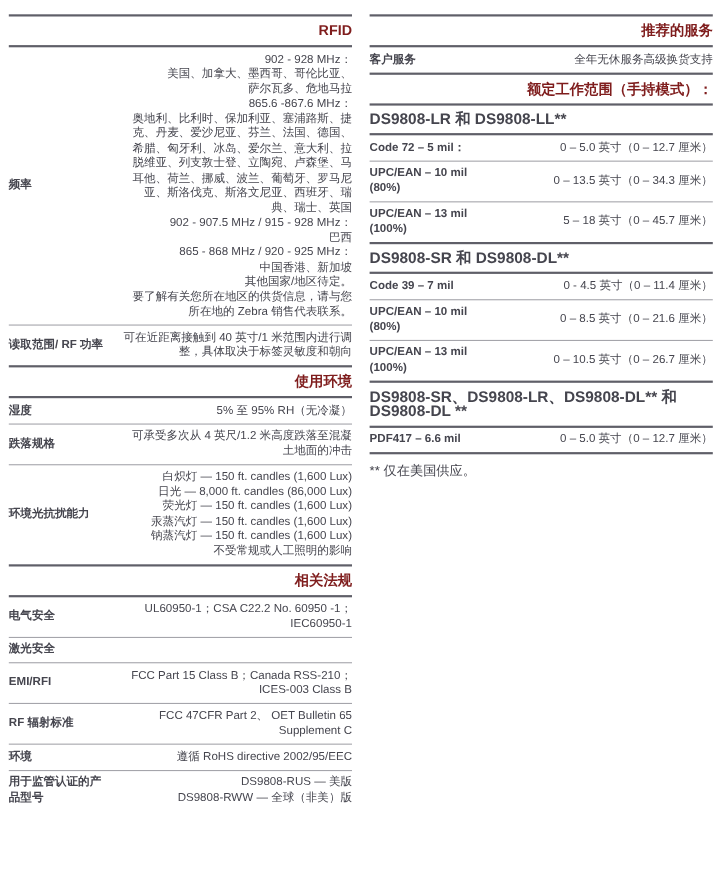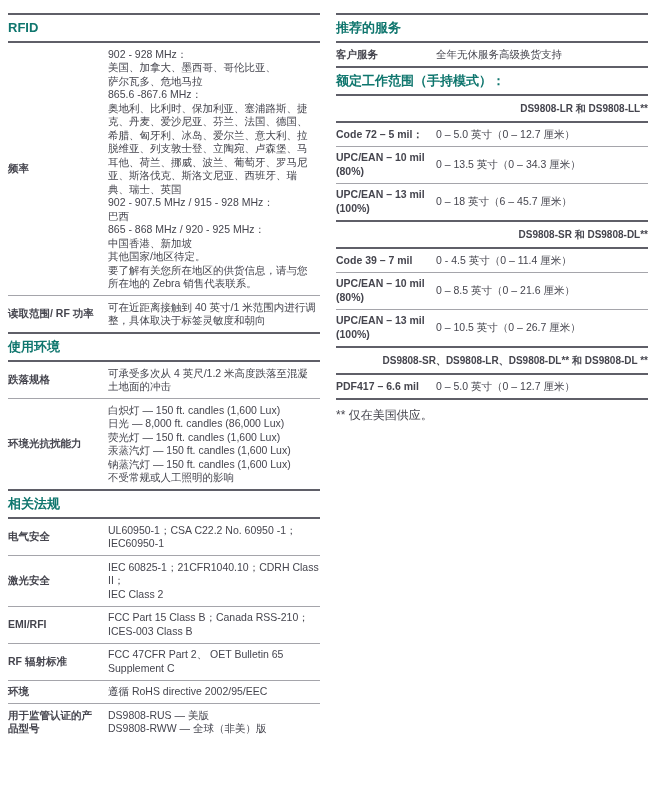--- a/index.html
+++ b/index.html
@@ -19,23 +19,24 @@
   }
   .col {
     flex: 0 0 312px;
     width: 312px;
   }
   .sec-title {
     border-top: 2px solid #5f5f68;
     border-bottom: 2px solid #5f5f68;
     font-size: 13px;
     font-weight: 700;
-    color: #0f766e;
+    color: #7f1d1d;
     padding: 5px 0 6px 0;
     line-height: 15px;
+    text-align: right;
   }
   .rows .row {
     display: flex;
     align-items: center;
     padding: 4.5px 0;
     font-size: 10.5px;
     line-height: 13.5px;
   }
   .rows .row + .row {
     border-top: 1.5px solid #a5a5ab;
@@ -44,30 +45,30 @@
     flex: 0 0 100px;
     width: 100px;
     font-weight: 700;
     padding-right: 8px;
     color: #45454e;
   }
   .val {
     flex: 1;
     white-space: pre-line;
     color: #45454e;
+    text-align: right;
   }
   .subhead {
     border-top: 2px solid #5f5f68;
     border-bottom: 2px solid #5f5f68;
-    font-size: 10px;
+    font-size: 14px;
     font-weight: 700;
     padding: 6px 0;
     line-height: 13.5px;
     color: #45454e;
-    text-align: right;
   }
   .group .subhead { border-top: none; } 
   .group:first-of-type .subhead { border-top: none; }
   .strong-rule { border-top: 2px solid #5f5f68; height: 0; }
   .table-end { border-top: 2px solid #5f5f68; height: 0; }
   .footnote {
     padding: 9px 0;
     font-size: 12px;
     line-height: 13.5px;
     color: #45454e;
@@ -109,20 +110,24 @@
           <div class="val">可在近距离接触到 40 英寸/1 米范围内进行调
 整，具体取决于标签灵敏度和朝向</div>
         </div>
       </div>
     </section>
 
     <section>
       <div class="sec-title">使用环境</div>
       <div class="rows">
         <div class="row">
+          <div class="lbl">湿度</div>
+          <div class="val">5% 至 95% RH（无冷凝）</div>
+        </div>
+        <div class="row">
           <div class="lbl">跌落规格</div>
           <div class="val">可承受多次从 4 英尺/1.2 米高度跌落至混凝
 土地面的冲击</div>
         </div>
         <div class="row">
           <div class="lbl">环境光抗扰能力</div>
           <div class="val">白炽灯 — 150 ft. candles (1,600 Lux)
 日光 — 8,000 ft. candles (86,000 Lux)
 荧光灯 — 150 ft. candles (1,600 Lux)
 汞蒸汽灯 — 150 ft. candles (1,600 Lux)
@@ -135,22 +140,20 @@
     <section>
       <div class="sec-title">相关法规</div>
       <div class="rows">
         <div class="row">
           <div class="lbl">电气安全</div>
           <div class="val">UL60950-1；CSA C22.2 No. 60950 -1；
 IEC60950-1</div>
         </div>
         <div class="row">
           <div class="lbl">激光安全</div>
-          <div class="val">IEC 60825-1；21CFR1040.10；CDRH Class II；
-IEC Class 2</div>
         </div>
         <div class="row">
           <div class="lbl">EMI/RFI</div>
           <div class="val">FCC Part 15 Class B；Canada RSS-210；
 ICES-003 Class B</div>
         </div>
         <div class="row">
           <div class="lbl">RF 辐射标准</div>
           <div class="val">FCC 47CFR Part 2、 OET Bulletin 65
 Supplement C</div>
@@ -191,21 +194,21 @@
           <div class="row">
             <div class="lbl">Code 72 – 5 mil：</div>
             <div class="val">0 – 5.0 英寸（0 – 12.7 厘米）</div>
           </div>
           <div class="row">
             <div class="lbl">UPC/EAN – 10 mil (80%)</div>
             <div class="val">0 – 13.5 英寸（0 – 34.3 厘米）</div>
           </div>
           <div class="row">
             <div class="lbl">UPC/EAN – 13 mil (100%)</div>
-            <div class="val">0 – 18 英寸（6 – 45.7 厘米）</div>
+            <div class="val">5 – 18 英寸（0 – 45.7 厘米）</div>
           </div>
         </div>
       </div>
 
       <div class="strong-rule"></div>
       <div class="group">
         <div class="subhead">DS9808-SR 和 DS9808-DL**</div>
         <div class="rows">
           <div class="row">
             <div class="lbl">Code 39 – 7 mil</div>

